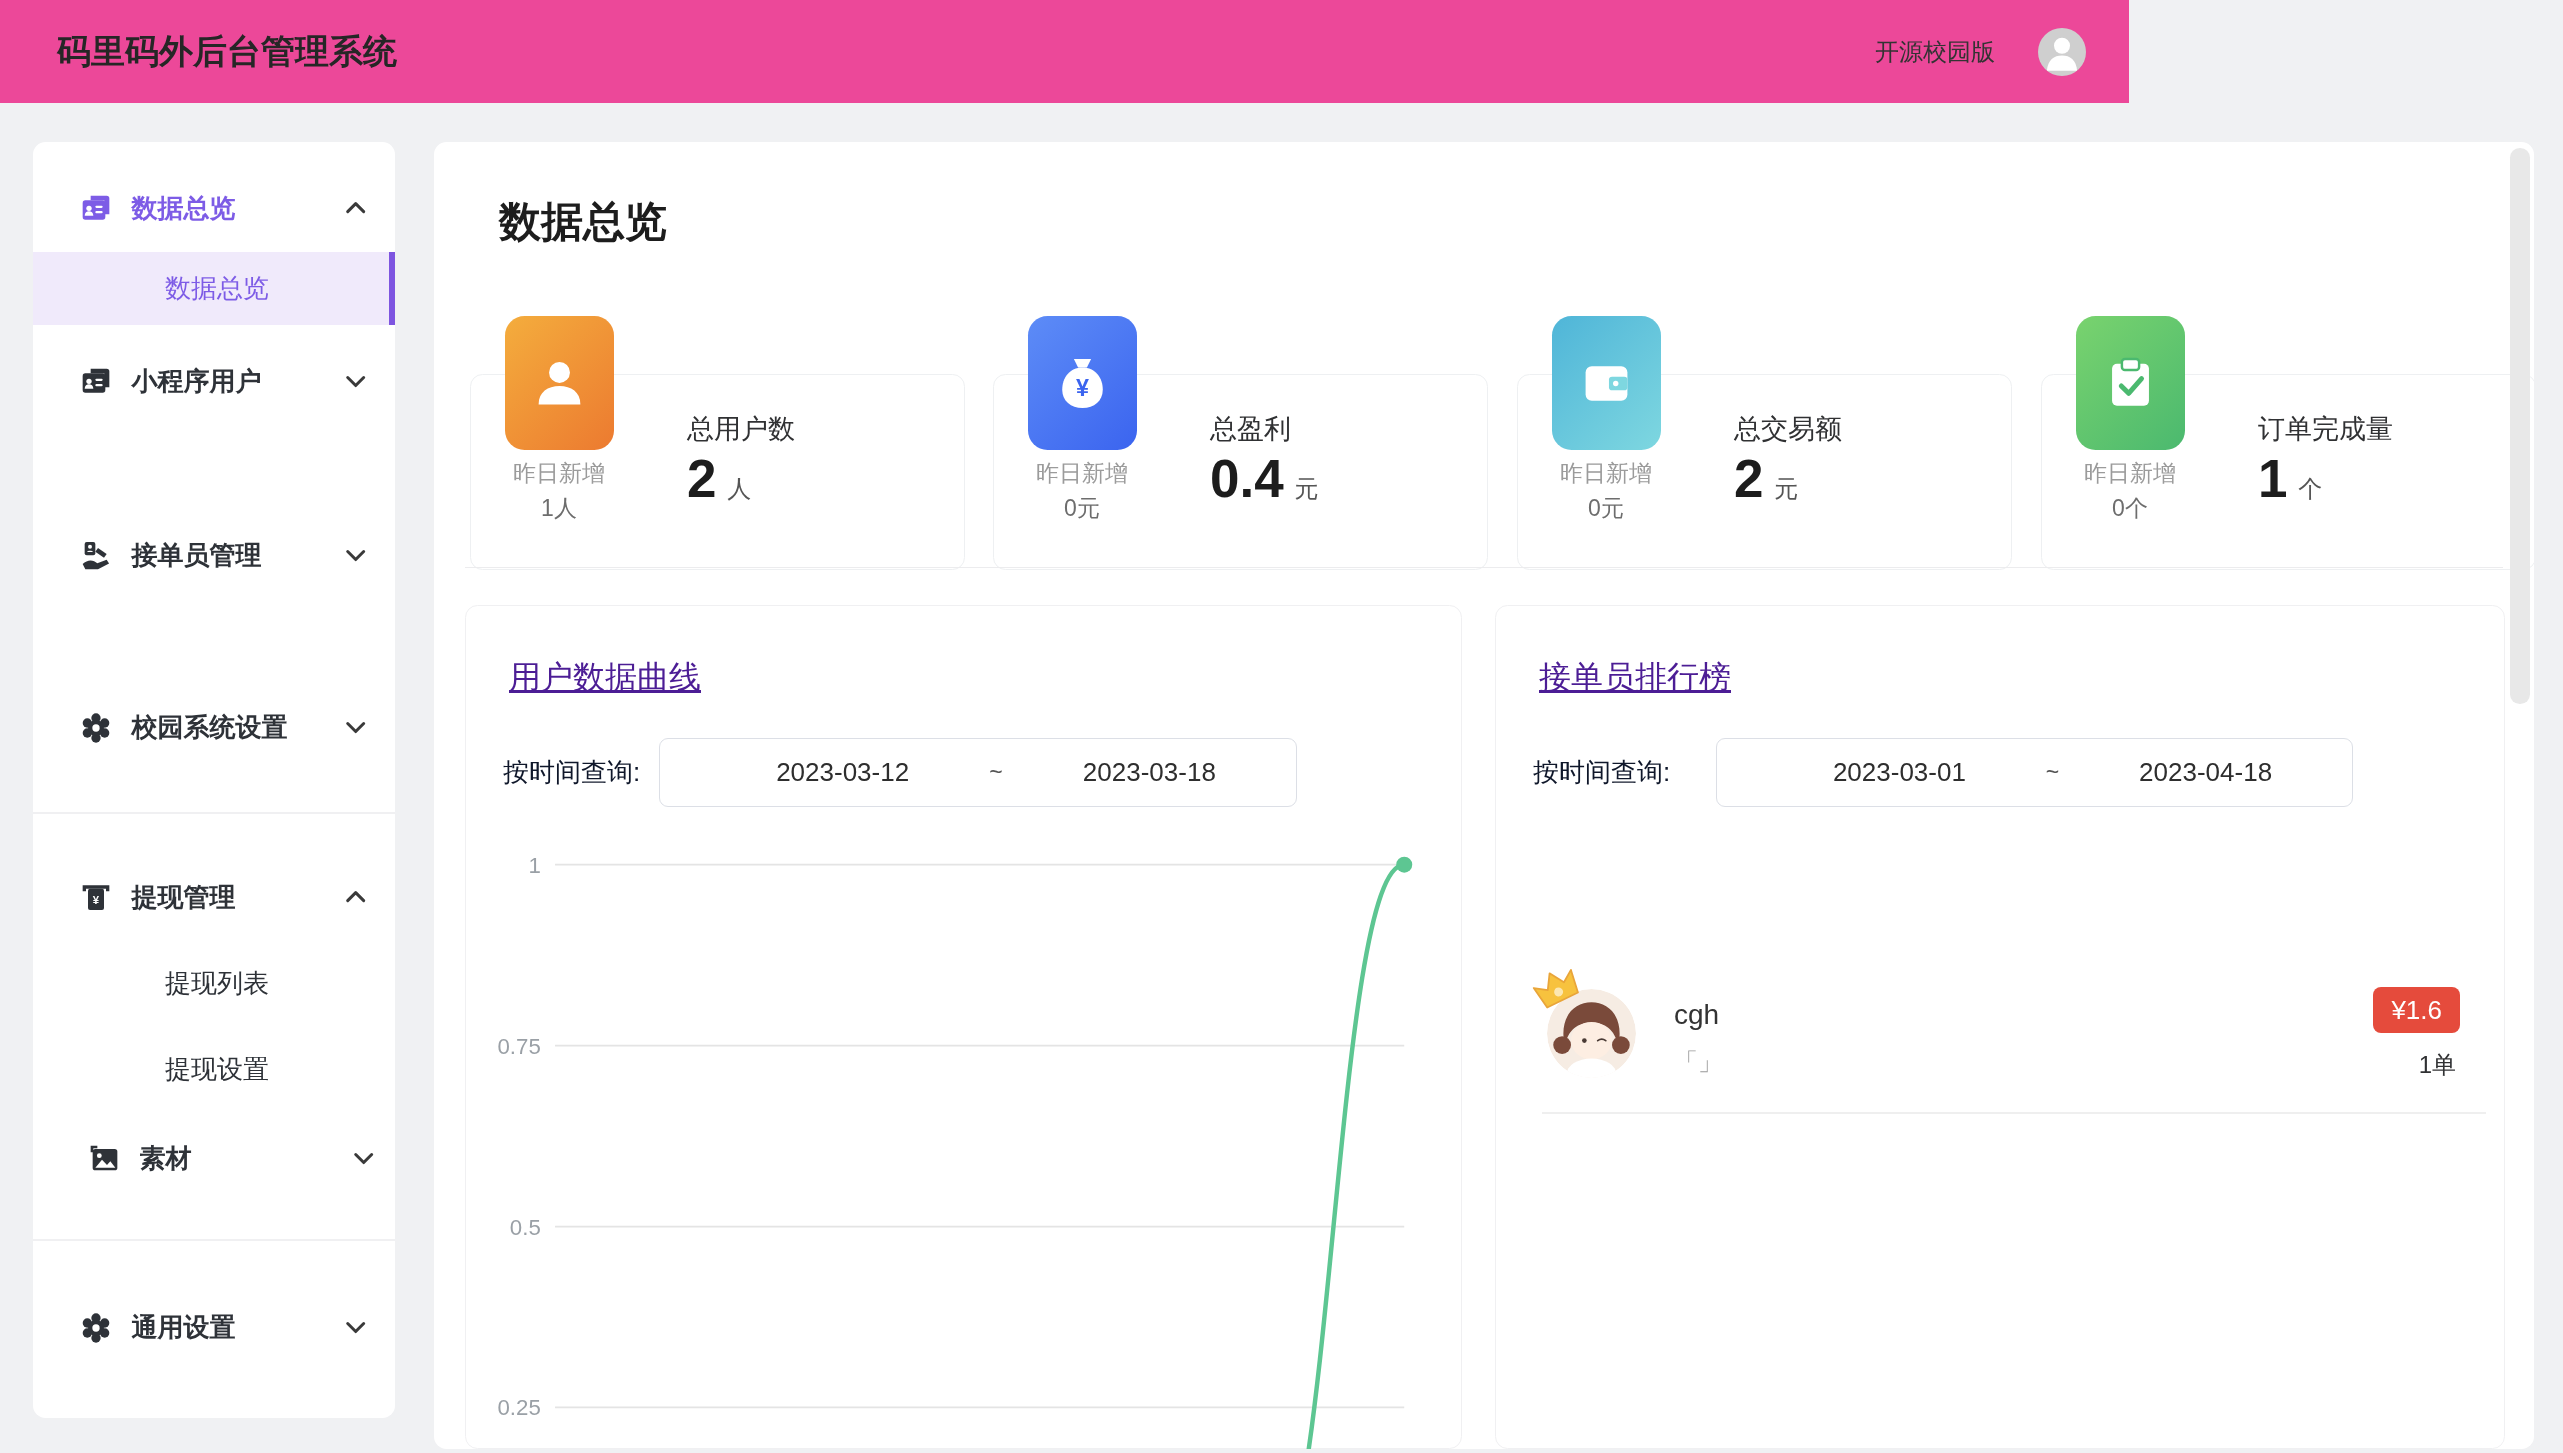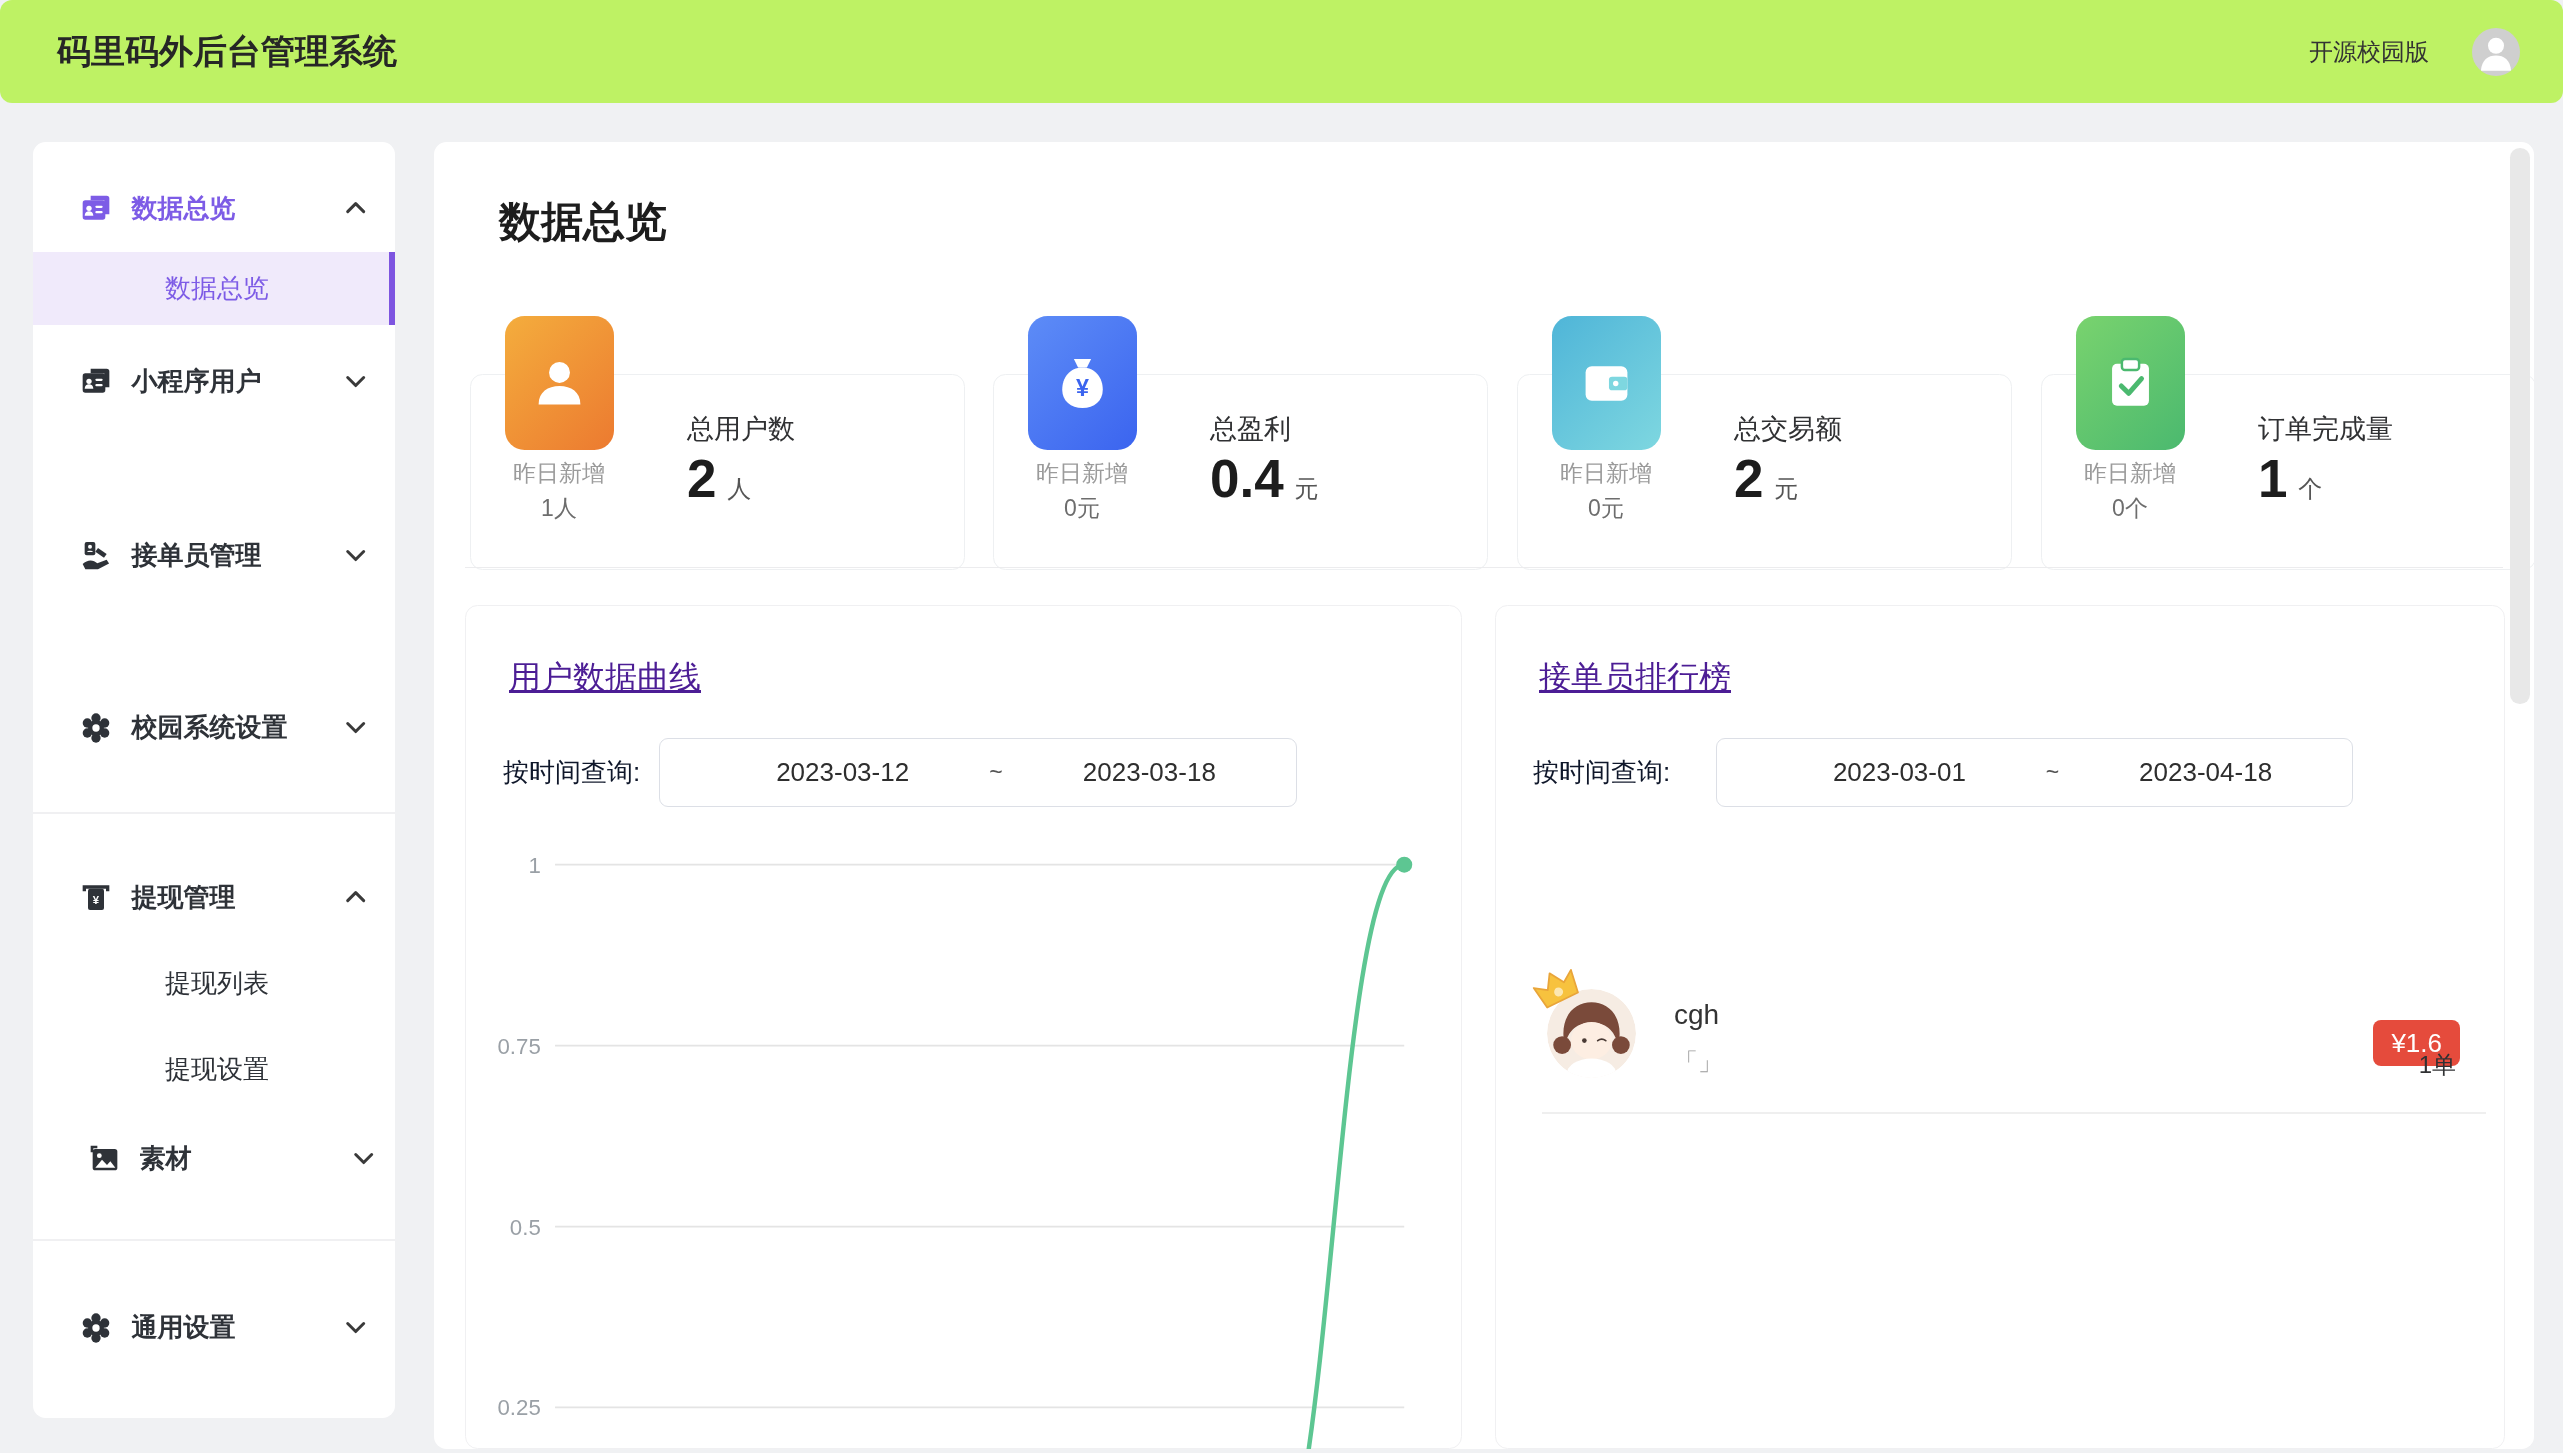--- a/index.html
+++ b/index.html
@@ -1,19 +1,19 @@
 <!DOCTYPE html>
 <html style="font-size:14.2px"><head>
 <meta charset="utf-8">
 <style>
   html,body{margin:0;padding:0;width:2563px;height:1453px;overflow:hidden;
     background:#f0f1f3;font-family:"Liberation Sans","DejaVu Sans",sans-serif;
     -webkit-font-smoothing:antialiased;}
   
-  #header{position:absolute;left:0;top:0;width:2563px;height:103px;background:#bef264;border-radius:12px;}
+  #header{position:absolute;left:0;top:0;width:2129px;height:103px;background:#ec4899;}
   #header .title{position:absolute;left:57px;top:0;height:103px;line-height:103px;
     font-size:34px;font-weight:bold;color:#262626;}
   #header .edition{position:absolute;right:134px;top:0;height:103px;line-height:103px;
     font-size:24px;color:#333;}
   #header .avatar{position:absolute;right:43px;top:28px;width:48px;height:48px;border-radius:50%;
     background:#cfcfcf;overflow:hidden;}
   
   #sidebar{position:absolute;left:33px;top:142px;width:362px;height:1276px;background:#fff;border-radius:12.5px;}
   .sitem{position:absolute;left:0;width:362px;height:55px;display:flex;align-items:center;cursor:pointer;}
   .sitem .sicon{width:32px;height:32px;margin-left:47px;flex:0 0 auto;color:#2e3238;}
@@ -58,21 +58,21 @@
   .datesep{color:#555;font-size:23px;}
   #user-chart-svg{position:absolute;left:0;top:214px;}
   .glabel{font-size:25px;fill:#9aa0a6;font-family:"Liberation Sans","DejaVu Sans",sans-serif;}
   
   #rank-item{position:absolute;left:0;top:356px;width:1010px;height:151px;}
   #rank-avatar{position:absolute;left:51px;top:27px;width:89px;height:89px;border-radius:50%;overflow:hidden;}
   #rank-crown{position:absolute;left:38px;top:7.1px;width:45px;height:37px;transform:rotate(-26deg);}
   #rank-name{position:absolute;left:178px;top:37px;font-size:28px;color:#333;}
   #rank-sub{position:absolute;left:178px;top:84px;font-size:24px;color:#9a9a9a;}
   #rank-badge{position:absolute;right:46px;top:25px;height:46px;line-height:46px;padding:0 18px;
-    background:#e54b3c;color:#fff;font-size:26px;border-radius:8px;margin-top:33px;}
+    background:#e54b3c;color:#fff;font-size:26px;border-radius:8px;}
   #rank-orders{position:absolute;right:50px;top:87px;font-size:24px;color:#303133;}
   #rank-divider{position:absolute;left:46px;top:150px;width:944px;height:1.8px;background:#efefef;}
   
   #scroll-thumb{position:absolute;left:2510px;top:148px;width:19.6px;height:556px;border-radius:9.8px;
     background:#e8e8e8;z-index:10;}
 </style>
 </head>
 <body>
 
 <div id="header">

